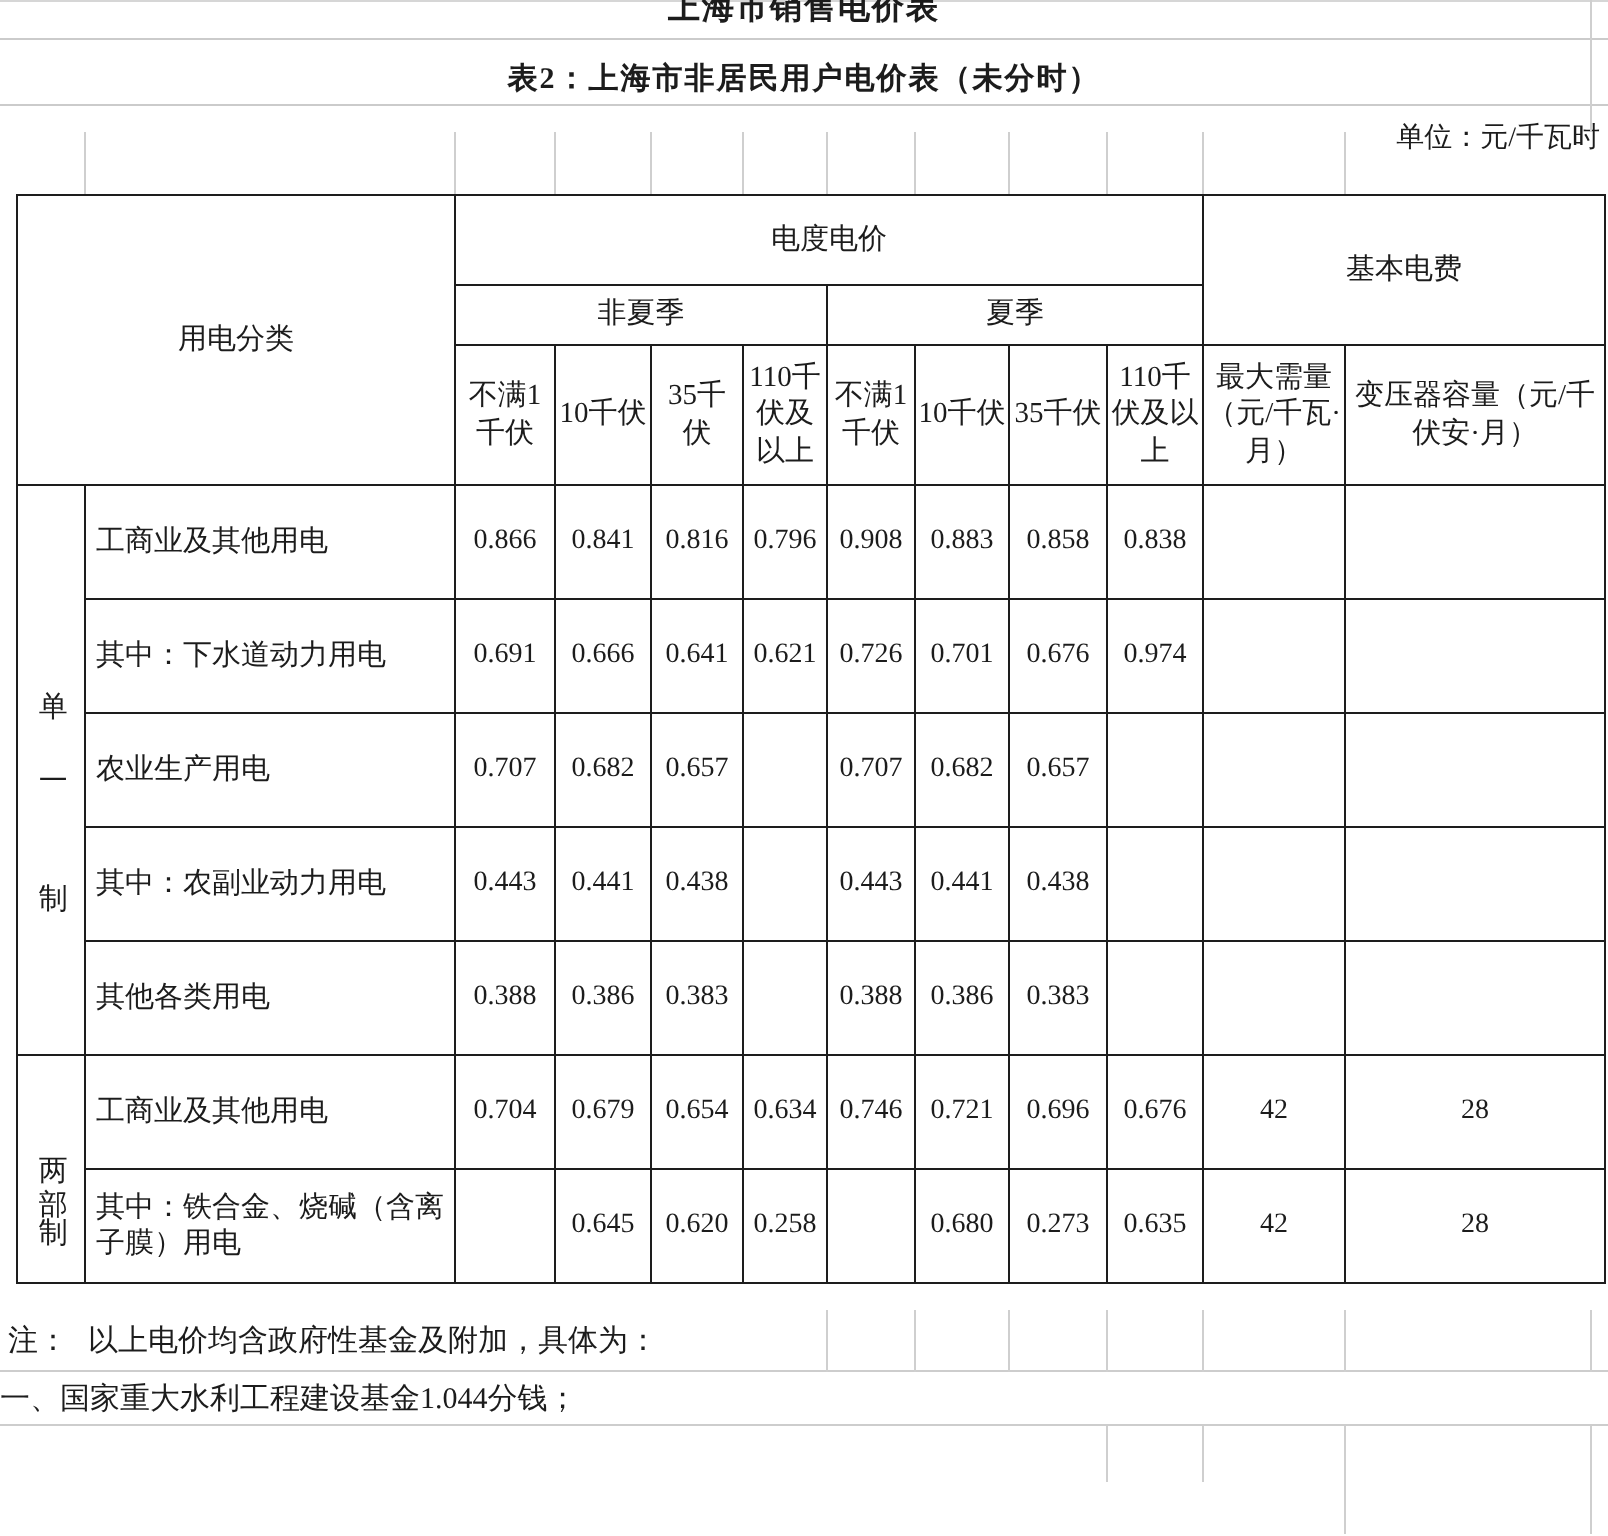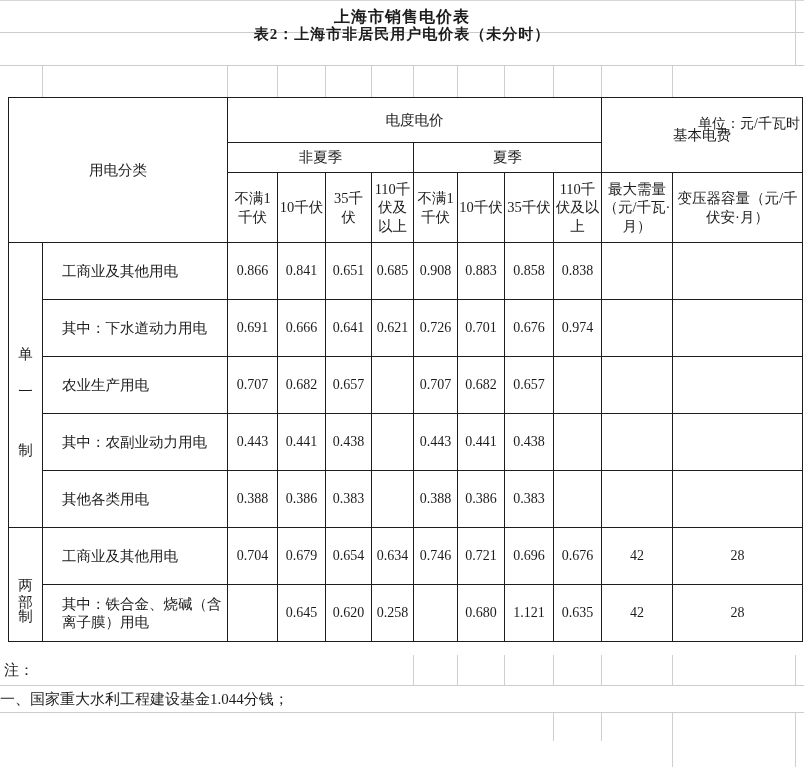--- a/index.html
+++ b/index.html
@@ -9,52 +9,52 @@
     background: #ffffff;
     color: #1c1c1c;
     font-family: "Liberation Serif", "DejaVu Serif", serif;
     position: relative;
     overflow: hidden;
   }
   .page { position: absolute; inset: 0; }
 
   
   .title-row {
-    height: 33px; border-top: 1px solid #d6d6d6; border-bottom: 1px solid #cbcbcb;
+    height: 20px; border-top: 1px solid #d6d6d6; border-bottom: 1px solid #cbcbcb;
     display: flex; align-items: flex-end; justify-content: center;
     font-weight: bold; font-size: 16px; padding-bottom: 4px; letter-spacing: 1px;
   }
   .subtitle-row {
     height: 33px; border-bottom: 1px solid #cbcbcb;
     display: flex; align-items: flex-end; justify-content: center;
-    font-weight: bold; font-size: 15px; padding-bottom: 21px; letter-spacing: 1px;
+    font-weight: bold; font-size: 15px; padding-bottom: 3px; letter-spacing: 1px;
   }
   .unit-row {
     height: 31px;
     display: flex; align-items: center; justify-content: flex-end;
-    font-size: 14px; padding-right: 4px; margin-top: 42px;
+    font-size: 14px; padding-right: 4px;
   }
 
   
   table.price-table {
     position: absolute; left: 8px; top: 97px;
     width: 794px;
     border-collapse: collapse; table-layout: fixed;
   }
   .price-table td {
     border: 1.5px solid #1d1d1d;
     text-align: center; vertical-align: middle;
     font-size: 14.5px; line-height: 1.25;
     padding: 1px; overflow: hidden;
   }
   tr.h1 td { height: 45px; }
   tr.h2 td { height: 30px; margin-top: 39px; }
   tr.h3 td { height: 70px; }
   tr.dr td { height: 57px; }
-  td.cat { text-align: left; padding-left: 19px; }
+  td.cat { text-align: left; padding-left: 5px; }
   td.num { font-size: 14px; }
   .vtext {
     display: inline-block;
     writing-mode: vertical-lr;
     text-orientation: upright;
     font-size: 14.5px;
   }
   .sp-wide   { letter-spacing: 48px; margin-bottom: -48px; }
   .sp-narrow { letter-spacing: 15px; margin-bottom: -15px; }
 
@@ -118,22 +118,22 @@
         <td>110千伏及以上</td>
         <td>最大需量（元/千瓦·月）</td>
         <td>变压器容量（元/千伏安·月）</td>
       </tr>
 
       <tr class="dr">
         <td rowspan="5"><span class="vtext sp-wide">单一制</span></td>
         <td class="cat">工商业及其他用电</td>
         <td class="num">0.866</td>
         <td class="num">0.841</td>
-        <td class="num">0.651</td>
-        <td class="num">0.685</td>
+        <td class="num">0.816</td>
+        <td class="num">0.796</td>
         <td class="num">0.908</td>
         <td class="num">0.883</td>
         <td class="num">0.858</td>
         <td class="num">0.838</td>
         <td class="num"></td>
         <td class="num"></td>
       </tr>
       <tr class="dr">
         <td class="cat">其中：下水道动力用电</td>
         <td class="num">0.691</td>
@@ -202,31 +202,32 @@
         <td class="num">28</td>
       </tr>
       <tr class="dr">
         <td class="cat">其中：铁合金、烧碱（含离子膜）用电</td>
         <td class="num"></td>
         <td class="num">0.645</td>
         <td class="num">0.620</td>
         <td class="num">0.258</td>
         <td class="num"></td>
         <td class="num">0.680</td>
-        <td class="num">1.121</td>
+        <td class="num">0.273</td>
         <td class="num">0.635</td>
         <td class="num">42</td>
         <td class="num">28</td>
       </tr>
     </tbody>
   </table>
 
   <div class="notes">
     <div class="note-row intro">
       <span class="note-label">注：</span>
+      <span class="note-text">以上电价均含政府性基金及附加，具体为：</span>
     </div>
     <div class="note-row item">一、国家重大水利工程建设基金1.044分钱；</div>
   </div>
 
   <div id="grid-decor">
       <div class="gridline-v" style="left: 42px; top: 66px; height: 31px;"></div>
       <div class="gridline-v" style="left: 227px; top: 66px; height: 31px;"></div>
       <div class="gridline-v" style="left: 277px; top: 66px; height: 31px;"></div>
       <div class="gridline-v" style="left: 325px; top: 66px; height: 31px;"></div>
       <div class="gridline-v" style="left: 371px; top: 66px; height: 31px;"></div>

